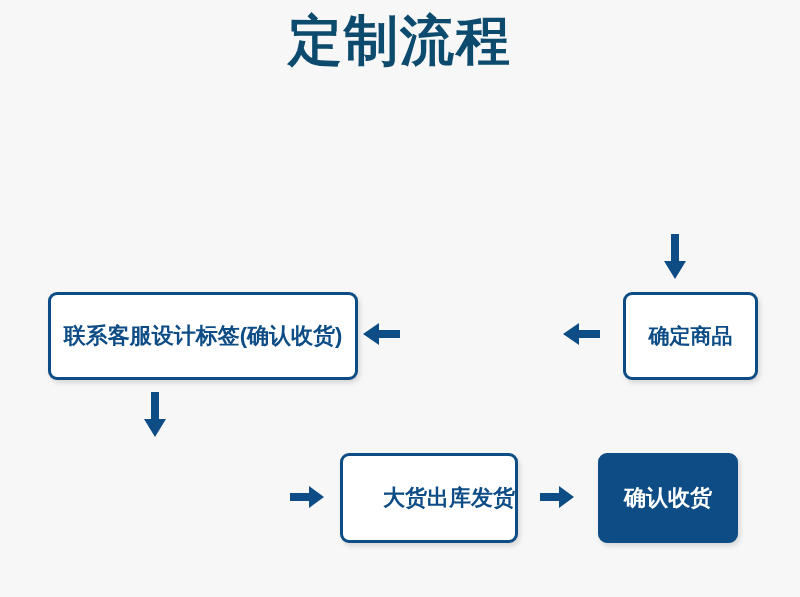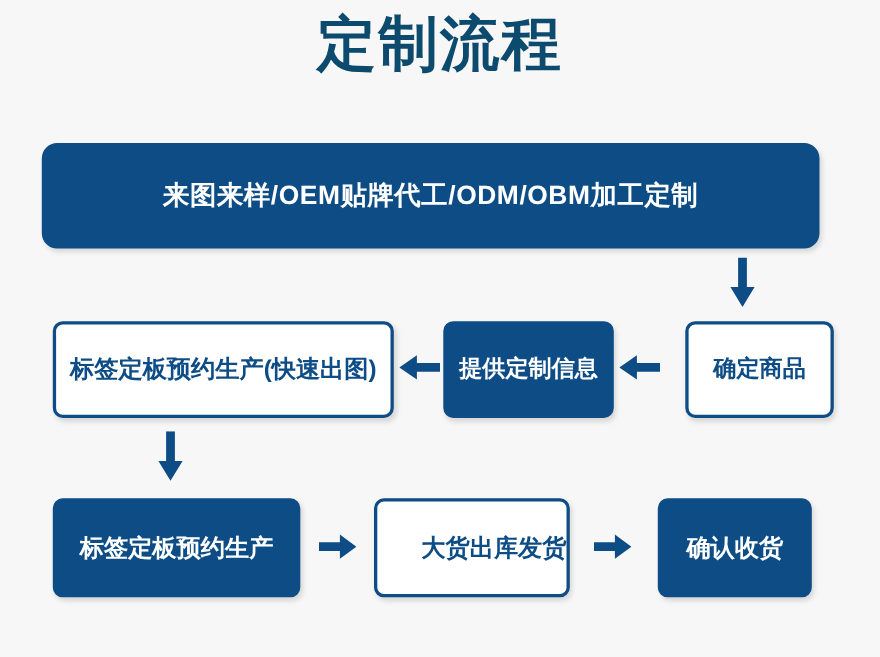--- a/index.html
+++ b/index.html
@@ -93,63 +93,54 @@
   .arrow-right-a     { left: 290px; top: 484px; }
   .arrow-right-b     { left: 540px; top: 484px; }
 </style>
 </head>
 <body>
 
 <div id="canvas">
 
   <div class="page-title">定制流程</div>
 
-  <div class="node filled banner">
-    <span>来图来样/OEM贴牌代工/ODM/OBM加工定制</span>
-  </div>
 
   <span class="arrow arrow-down-right">
     <svg width="30" height="46" viewBox="0 0 30 46" aria-hidden="true">
       <path d="M11 0 h8 v27 h7 L15 45 L4 27 h7 Z" fill="#0d4c85"></path>
     </svg>
   </span>
 
   <div class="node outlined r2-c1">
-    <span>标签定板预约生产(快速出图)</span>
+    <span>联系客服设计标签(确认收货)</span>
   </div>
 
   <span class="arrow arrow-left-a">
     <svg width="38" height="28" viewBox="0 0 38 28" aria-hidden="true">
       <path d="M0 14 L16 3 v7 h21 v8 H16 v7 Z" fill="#0d4c85"></path>
     </svg>
   </span>
 
-  <div class="node filled r2-c2">
-    <span>提供定制信息</span>
-  </div>
 
   <span class="arrow arrow-left-b">
     <svg width="38" height="28" viewBox="0 0 38 28" aria-hidden="true">
       <path d="M0 14 L16 3 v7 h21 v8 H16 v7 Z" fill="#0d4c85"></path>
     </svg>
   </span>
 
   <div class="node outlined r2-c3">
     <span>确定商品</span>
   </div>
 
   <span class="arrow arrow-down-left">
     <svg width="30" height="46" viewBox="0 0 30 46" aria-hidden="true">
       <path d="M11 0 h8 v27 h7 L15 45 L4 27 h7 Z" fill="#0d4c85"></path>
     </svg>
   </span>
 
-  <div class="node filled r3-c1">
-    <span>标签定板预约生产</span>
-  </div>
 
   <span class="arrow arrow-right-a">
     <svg width="34" height="26" viewBox="0 0 34 26" aria-hidden="true">
       <path d="M34 13 L19 2 v7 H0 v8 h19 v7 Z" fill="#0d4c85"></path>
     </svg>
   </span>
 
   <div class="node outlined r3-c2">
     <span>大货出库发货</span>
   </div>

